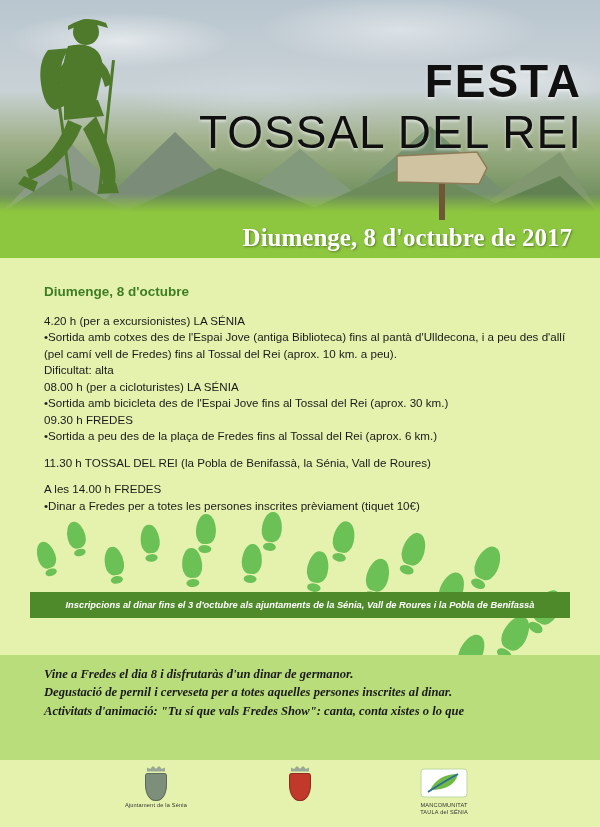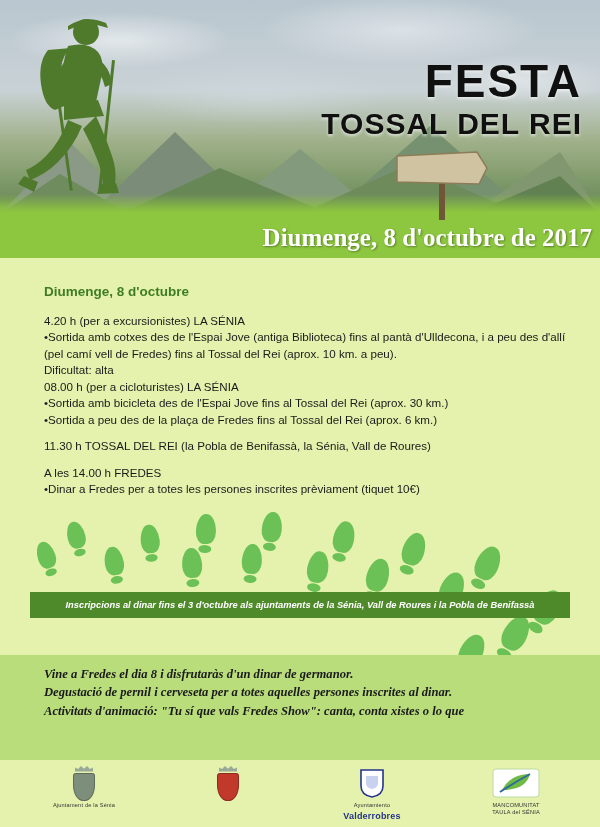--- a/index.html
+++ b/index.html
@@ -54,26 +54,26 @@
     position:absolute; right:18px; top:34px;
     text-align:right;
     line-height:1.02;
   }
   .title1 {
     font-size:46px; font-weight:bold; color:#101010; letter-spacing:2px;
     text-shadow:0 2px 3px rgba(255,255,255,.55);
     margin-top:24px;
   }
   .title2 {
-    font-size:30px; font-weight:bold; color:#101010; letter-spacing:1px;
+    font-size:46px; font-weight:normal; color:#101010; letter-spacing:1px;
     margin-top:4px;
     text-shadow:0 2px 3px rgba(255,255,255,.55);
   }
   .subtitle {
-    position:absolute; right:8px; bottom:6px;
+    position:absolute; right:28px; bottom:6px;
     font-size:25px; font-weight:bold; color:#ffffff;
     font-family:"Liberation Serif", serif;
     text-shadow:1px 1px 2px rgba(0,0,0,.35);
   }
 
   
   .content {
     position:relative;
     padding:26px 24px 0 44px;
     color:#1a1a1a;
@@ -221,20 +221,21 @@
 
   <div class="content">
     <div class="day-head">Diumenge, 8 d'octubre</div>
 
     <div class="sched">
       <div class="ln">4.20 h (per a excursionistes) LA SÉNIA</div>
       <div class="ln">•Sortida amb cotxes des de l'Espai Jove (antiga Biblioteca) fins al pantà d'Ulldecona, i a peu des d'allí (pel camí vell de Fredes) fins al Tossal del Rei (aprox. 10 km. a peu).</div>
       <div class="ln">Dificultat: alta</div>
       <div class="ln">08.00 h (per a cicloturistes) LA SÉNIA</div>
       <div class="ln">•Sortida amb bicicleta des de l'Espai Jove fins al Tossal del Rei (aprox. 30 km.)</div>
+      <div class="ln">09.30 h  FREDES</div>
       <div class="ln">•Sortida a peu des de la plaça de Fredes fins al Tossal del Rei (aprox. 6 km.)</div>
     </div>
 
     <div class="blockgap"></div>
 
     <div class="sched">
       <div class="ln">11.30 h TOSSAL DEL REI (la Pobla de Benifassà, la Sénia, Vall de Roures)</div>
     </div>
 
     <div class="blockgap"></div>
@@ -291,30 +292,20 @@
     <div class="logo">
       <div class="mark">
         <div>
           <div class="crown"></div>
           <div class="shield red"></div>
         </div>
       </div>
       <div class="cap"></div>
     </div>
 
-    <div class="logo">
-      <div class="mark">
-        <svg width="26" height="30" viewBox="0 0 26 30">
-          <path d="M2 2 h22 v16 q0 9 -11 11 q-11 -2 -11 -11 z" fill="#ffffff" stroke="#24348a" stroke-width="1.6"></path>
-          <path d="M7 8 h12 v7 q0 5 -6 6 q-6 -1 -6 -6 z" fill="#c8d2ee"></path>
-        </svg>
-      </div>
-      <div class="cap">Ayuntamiento</div>
-      <div class="cap big">Valderrobres</div>
-    </div>
 
     <div class="logo">
       <div class="mark">
         <svg width="48" height="30" viewBox="0 0 48 30">
           <rect x="1" y="1" width="46" height="28" rx="3" fill="#ffffff" stroke="#bcd9a0" stroke-width="1"></rect>
           <path d="M10 22 q8 -16 28 -16 q-4 16 -28 16 z" fill="#6fba44"></path>
           <path d="M8 24 q12 -8 30 -18" stroke="#2f6b9a" stroke-width="2" fill="none"></path>
         </svg>
       </div>
       <div class="cap" style="white-space:pre-line;">MANCOMUNITAT

